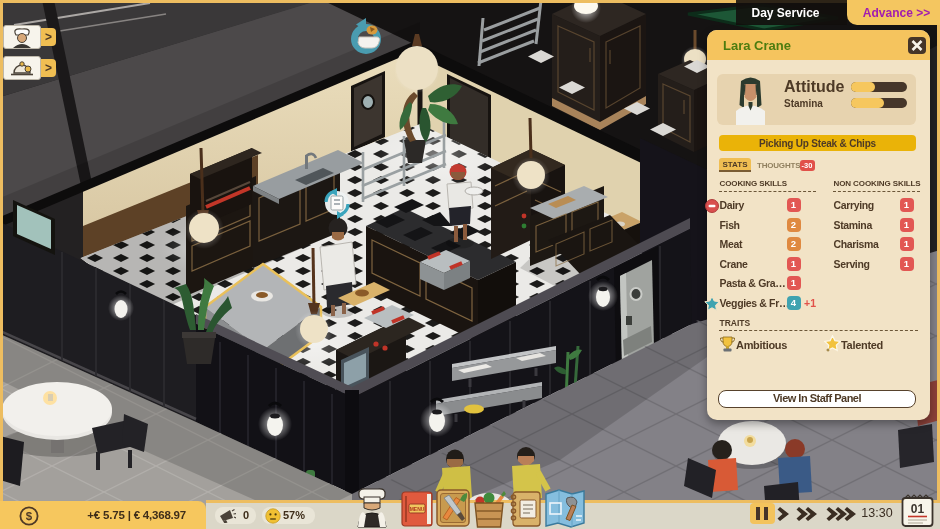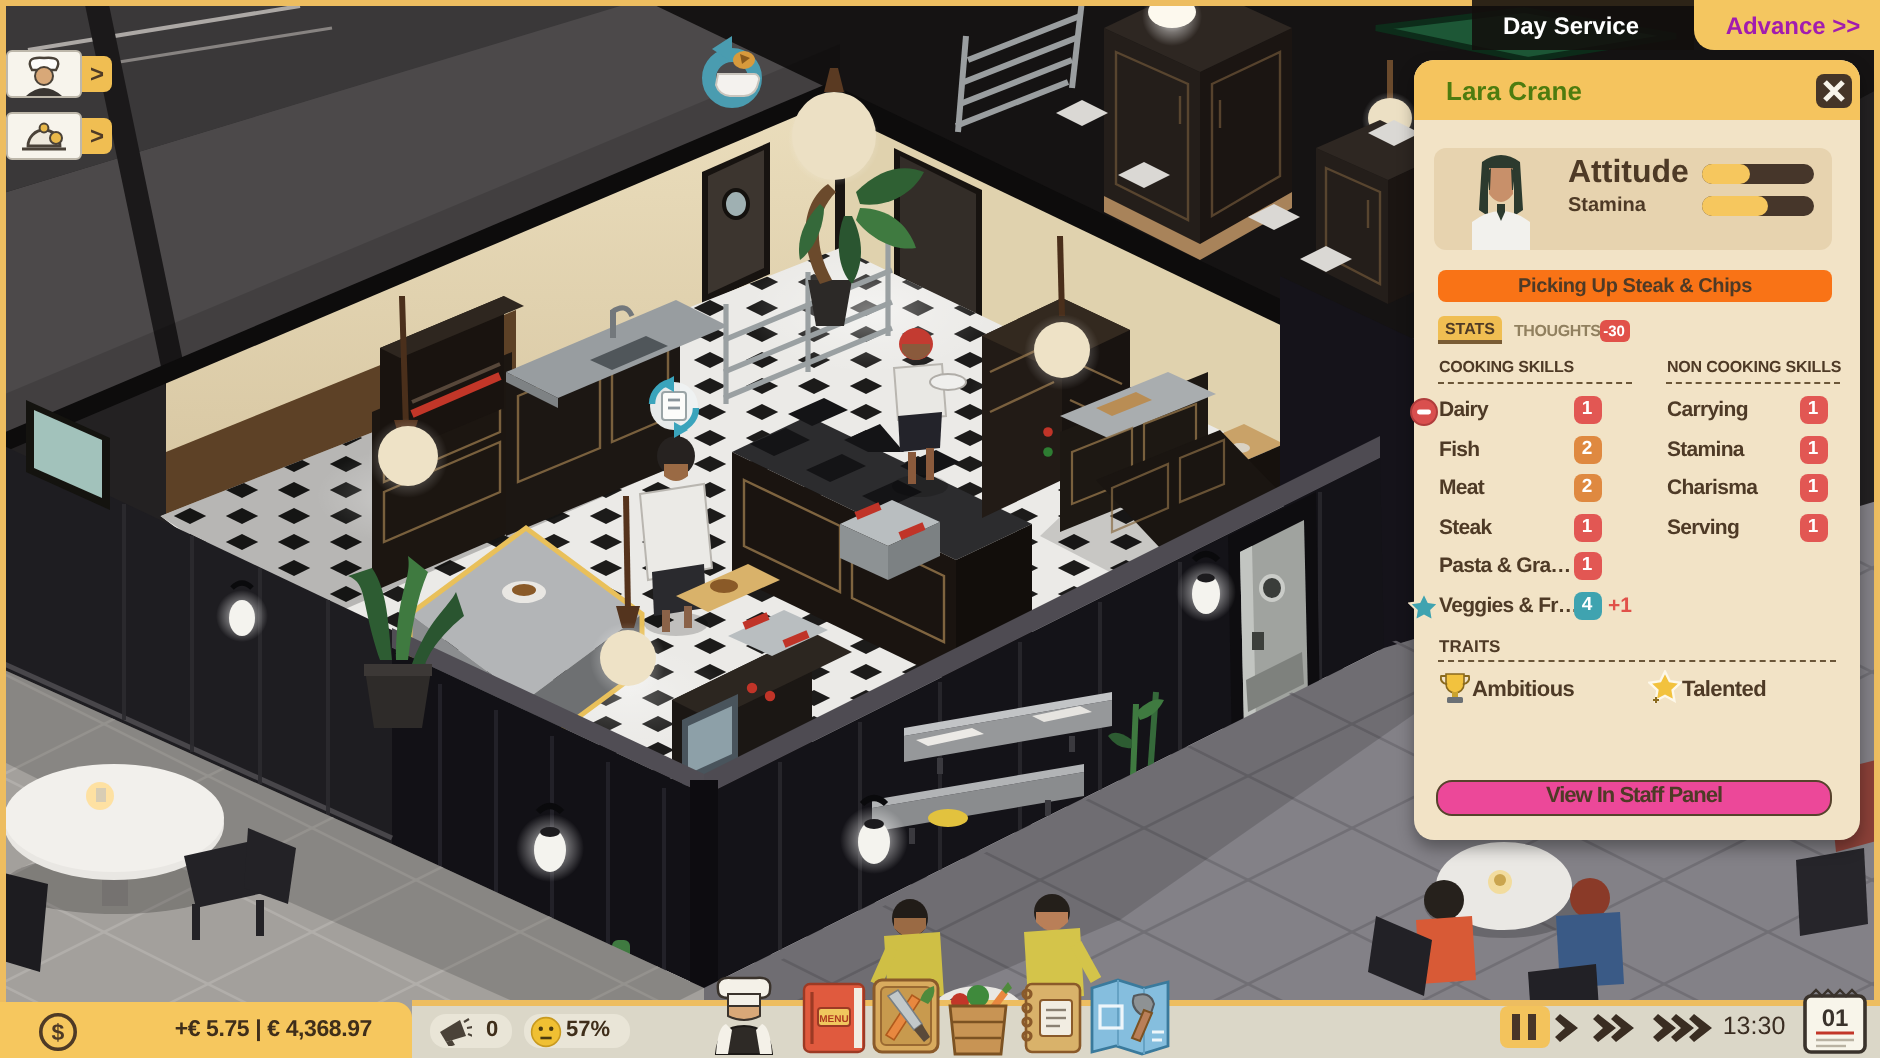--- a/index.html
+++ b/index.html
@@ -1162,21 +1162,21 @@
 </svg></div>
 <div class="abs b" style="left:77px;font-size:16px;transform:translateY(-50%);top:57px">Attitude</div>
 <div class="abs b" style="left:77px;font-size:10px;transform:translateY(-50%);top:73px">Stamina</div>
 
 <div class="abs" style="left:144px;top:52px;width:56px;height:10px;background:#46362a;border-radius:5px"></div>
 <div class="abs" style="left:144px;top:52px;width:24px;height:10px;background:#f6c75e;border-radius:5px"></div>
 
 <div class="abs" style="left:144px;top:68px;width:56px;height:10px;background:#46362a;border-radius:5px"></div>
 <div class="abs" style="left:144px;top:68px;width:33px;height:10px;background:#f6c75e;border-radius:5px"></div>
 
-<div class="abs b" style="left:12px;top:105px;width:197px;height:16px;background:#f97316;border-radius:4px;font-size:10px;text-align:center;line-height:17px;letter-spacing:-0.2px">Picking Up Steak &amp; Chips</div>
+<div class="abs b" style="left:12px;top:105px;width:197px;height:16px;background:#eab308;border-radius:4px;font-size:10px;text-align:center;line-height:17px;letter-spacing:-0.2px">Picking Up Steak &amp; Chips</div>
 
 <div class="abs b" style="left:12px;top:128px;width:32px;height:12px;background:#f0be52;border-radius:3px 3px 0 0;border-bottom:2.5px solid #7a5c34;font-size:8px;text-align:center;line-height:13px">STATS</div>
 
 <div class="abs" style="left:50px;top:130.5px;font-size:8px;font-weight:bold;color:#91805f;letter-spacing:-0.2px">THOUGHTS</div>
 <div class="abs" style="left:92.5px;top:129.5px;width:15px;height:11px;background:#e15149;border-radius:3px;color:#fff;font-weight:bold;font-size:7.5px;text-align:center;line-height:11px">-30</div>
 
 <div class="abs b" style="left:12.5px;top:148.5px;font-size:8px;letter-spacing:-0.1px">COOKING SKILLS</div>
 <div class="abs" style="left:12px;top:160.5px;width:97px;border-top:1.5px dashed #6b5638"></div>
 
 <div class="abs b" style="left:126.5px;top:148.5px;font-size:8px;letter-spacing:-0.1px">NON COOKING SKILLS</div>
@@ -1184,21 +1184,21 @@
 
 <div class="abs b" style="left:12.5px;top:175px;transform:translateY(-50%);font-size:10.5px;letter-spacing:-0.35px;white-space:nowrap">Dairy</div>
 <div class="abs" style="left:79.5px;top:168px;width:14px;height:14px;background:#e25753;border-radius:4px;color:#fff;font-weight:bold;font-size:9.5px;text-align:center;line-height:14px">1</div>
 
 <div class="abs b" style="left:12.5px;top:194.5px;transform:translateY(-50%);font-size:10.5px;letter-spacing:-0.35px;white-space:nowrap">Fish</div>
 <div class="abs" style="left:79.5px;top:187.5px;width:14px;height:14px;background:#df8940;border-radius:4px;color:#fff;font-weight:bold;font-size:9.5px;text-align:center;line-height:14px">2</div>
 
 <div class="abs b" style="left:12.5px;top:214px;transform:translateY(-50%);font-size:10.5px;letter-spacing:-0.35px;white-space:nowrap">Meat</div>
 <div class="abs" style="left:79.5px;top:207px;width:14px;height:14px;background:#df8940;border-radius:4px;color:#fff;font-weight:bold;font-size:9.5px;text-align:center;line-height:14px">2</div>
 
-<div class="abs b" style="left:12.5px;top:233.5px;transform:translateY(-50%);font-size:10.5px;letter-spacing:-0.35px;white-space:nowrap">Steak</div>
+<div class="abs b" style="left:12.5px;top:233.5px;transform:translateY(-50%);font-size:10.5px;letter-spacing:-0.35px;white-space:nowrap">Crane</div>
 <div class="abs" style="left:79.5px;top:226.5px;width:14px;height:14px;background:#e25753;border-radius:4px;color:#fff;font-weight:bold;font-size:9.5px;text-align:center;line-height:14px">1</div>
 
 <div class="abs b" style="left:12.5px;top:253px;transform:translateY(-50%);font-size:10.5px;letter-spacing:-0.35px;white-space:nowrap">Pasta &amp; Gra…</div>
 <div class="abs" style="left:79.5px;top:246px;width:14px;height:14px;background:#e25753;border-radius:4px;color:#fff;font-weight:bold;font-size:9.5px;text-align:center;line-height:14px">1</div>
 
 <div class="abs b" style="left:12.5px;top:272.5px;transform:translateY(-50%);font-size:10.5px;letter-spacing:-0.35px;white-space:nowrap">Veggies &amp; Fr…</div>
 <div class="abs" style="left:79.5px;top:265.5px;width:14px;height:14px;background:#3fa3b0;border-radius:4px;color:#fff;font-weight:bold;font-size:9.5px;text-align:center;line-height:14px">4</div>
 
 <div class="abs" style="left:-2.5px;top:168.5px"><svg width="14" height="14" viewBox="0 0 14 14">
         <circle cx="7" cy="7" r="6.5" fill="#d94f4e" stroke="#b03d3c" stroke-width="1"></circle>
@@ -1232,21 +1232,21 @@
         <rect x="3.5" y="12.5" width="8" height="3" rx="0.8" fill="#6b7075"></rect>
       </svg></div>
 <div class="abs b" style="left:29px;top:308.5px;font-size:11px;letter-spacing:-0.3px">Ambitious</div>
 
 <div class="abs" style="left:117px;top:305px"><svg width="17" height="17" viewBox="0 0 17 17">
         <path d="M8.5,0.8 L10.9,5.6 L16.2,6.4 L12.3,10.1 L13.2,15.4 L8.5,12.9 L3.8,15.4 L4.7,10.1 L0.8,6.4 L6.1,5.6 Z" fill="#f2c23e" stroke="#fdf8ea" stroke-width="1.2"></path>
         <path d="M4,13.5 v3 M2.5,15 h3" stroke="#8a6a1e" stroke-width="1"></path>
       </svg></div>
 <div class="abs b" style="left:134px;top:308.5px;font-size:11px;letter-spacing:-0.3px">Talented</div>
 
-<div class="abs b" style="left:11px;top:360px;width:198px;height:18px;background:#ec4899;border:1.6px solid #57422c;border-radius:8px;box-sizing:border-box;font-size:11px;letter-spacing:-0.5px;text-align:center;line-height:15.5px">View In Staff Panel</div>
+<div class="abs b" style="left:11px;top:360px;width:198px;height:18px;background:#ffffff;border:1.6px solid #57422c;border-radius:8px;box-sizing:border-box;font-size:11px;letter-spacing:-0.5px;text-align:center;line-height:15.5px">View In Staff Panel</div>
 </div>
 
 <div class="abs" style="left:206px;top:500px;width:734px;height:29px;background:#dbd7c8;border-top:3px solid #edbd60;box-sizing:border-box"></div>
 
 <div class="abs" style="left:0;top:501px;width:206px;height:28px;background:#f6c75e;border-radius:0 8px 0 0"></div>
 <div class="abs" style="left:19px;top:506px"><svg width="20" height="20" viewBox="0 0 20 20">
       <circle cx="10" cy="10" r="8.6" fill="none" stroke="#4e3a26" stroke-width="1.8"></circle>
       <text x="10" y="14.2" font-family="Liberation Sans" font-size="11.5" font-weight="bold" fill="#4e3a26" text-anchor="middle">$</text>
     </svg></div>
 <div class="abs" style="left:58px;top:501px;width:128px;height:28px;line-height:28px;text-align:right;font-weight:bold;font-size:11.5px;color:#3f2e1a;letter-spacing:-0.2px">+€ 5.75 | € 4,368.97</div>

